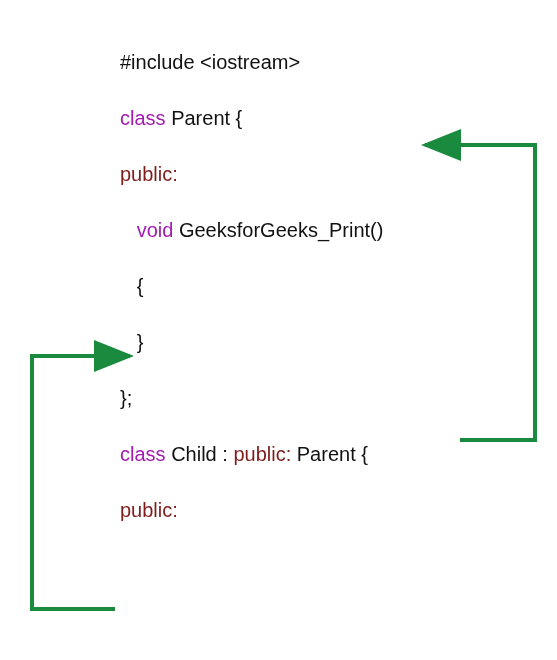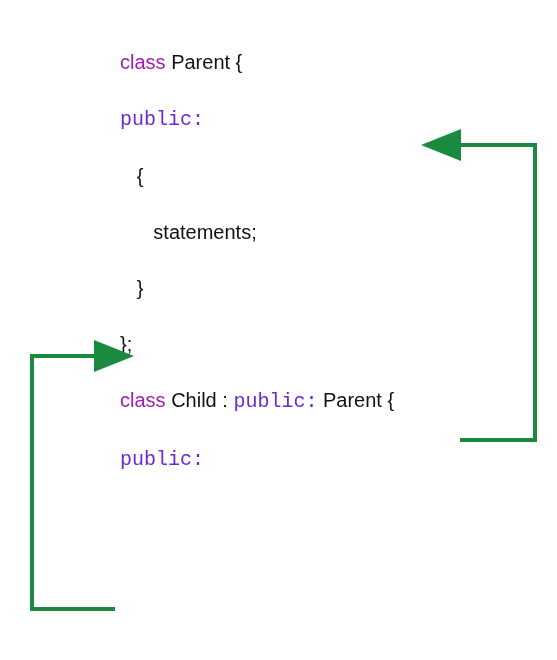--- a/index.html
+++ b/index.html
@@ -15,37 +15,38 @@
   }
   .code-container {
     position: absolute;
     left: 120px;
     top: 20px;
     white-space: pre;
     color: #111;
   }
   .line { display: block; min-height: 28px; }
   .kw-green { color: #a21caf; }
-  .kw-blue { color: #6d28d9; font-family: Liberation Mono, monospace; }
+  .kw-blue { color: #7f1d1d; }
   .txt { color: #111; }
   svg.arrows {
     position: absolute;
     left: 0; top: 0;
     width: 557px; height: 660px;
     pointer-events: none;
   }
 </style>
 </head>
 <body>
 
 <div class="code-container">
+<span class="line"><span class="txt">#include &lt;iostream&gt;</span></span>
 <span class="line"><span class="kw-green">class</span><span class="txt"> Parent {</span></span>
 <span class="line"><span class="kw-blue">public:</span></span>
+<span class="line">   <span class="kw-green">void</span><span class="txt"> GeeksforGeeks_Print()</span></span>
 <span class="line">   <span class="txt">{</span></span>
-<span class="line">      <span class="txt">statements;</span></span>
 <span class="line">   <span class="txt">}</span></span>
 <span class="line"><span class="txt">};</span></span>
 <span class="line"><span class="kw-green">class</span><span class="txt"> Child : </span><span class="kw-blue">public:</span><span class="txt"> Parent {</span></span>
 <span class="line"><span class="kw-blue">public:</span></span>
 
 
 
 
 
 

